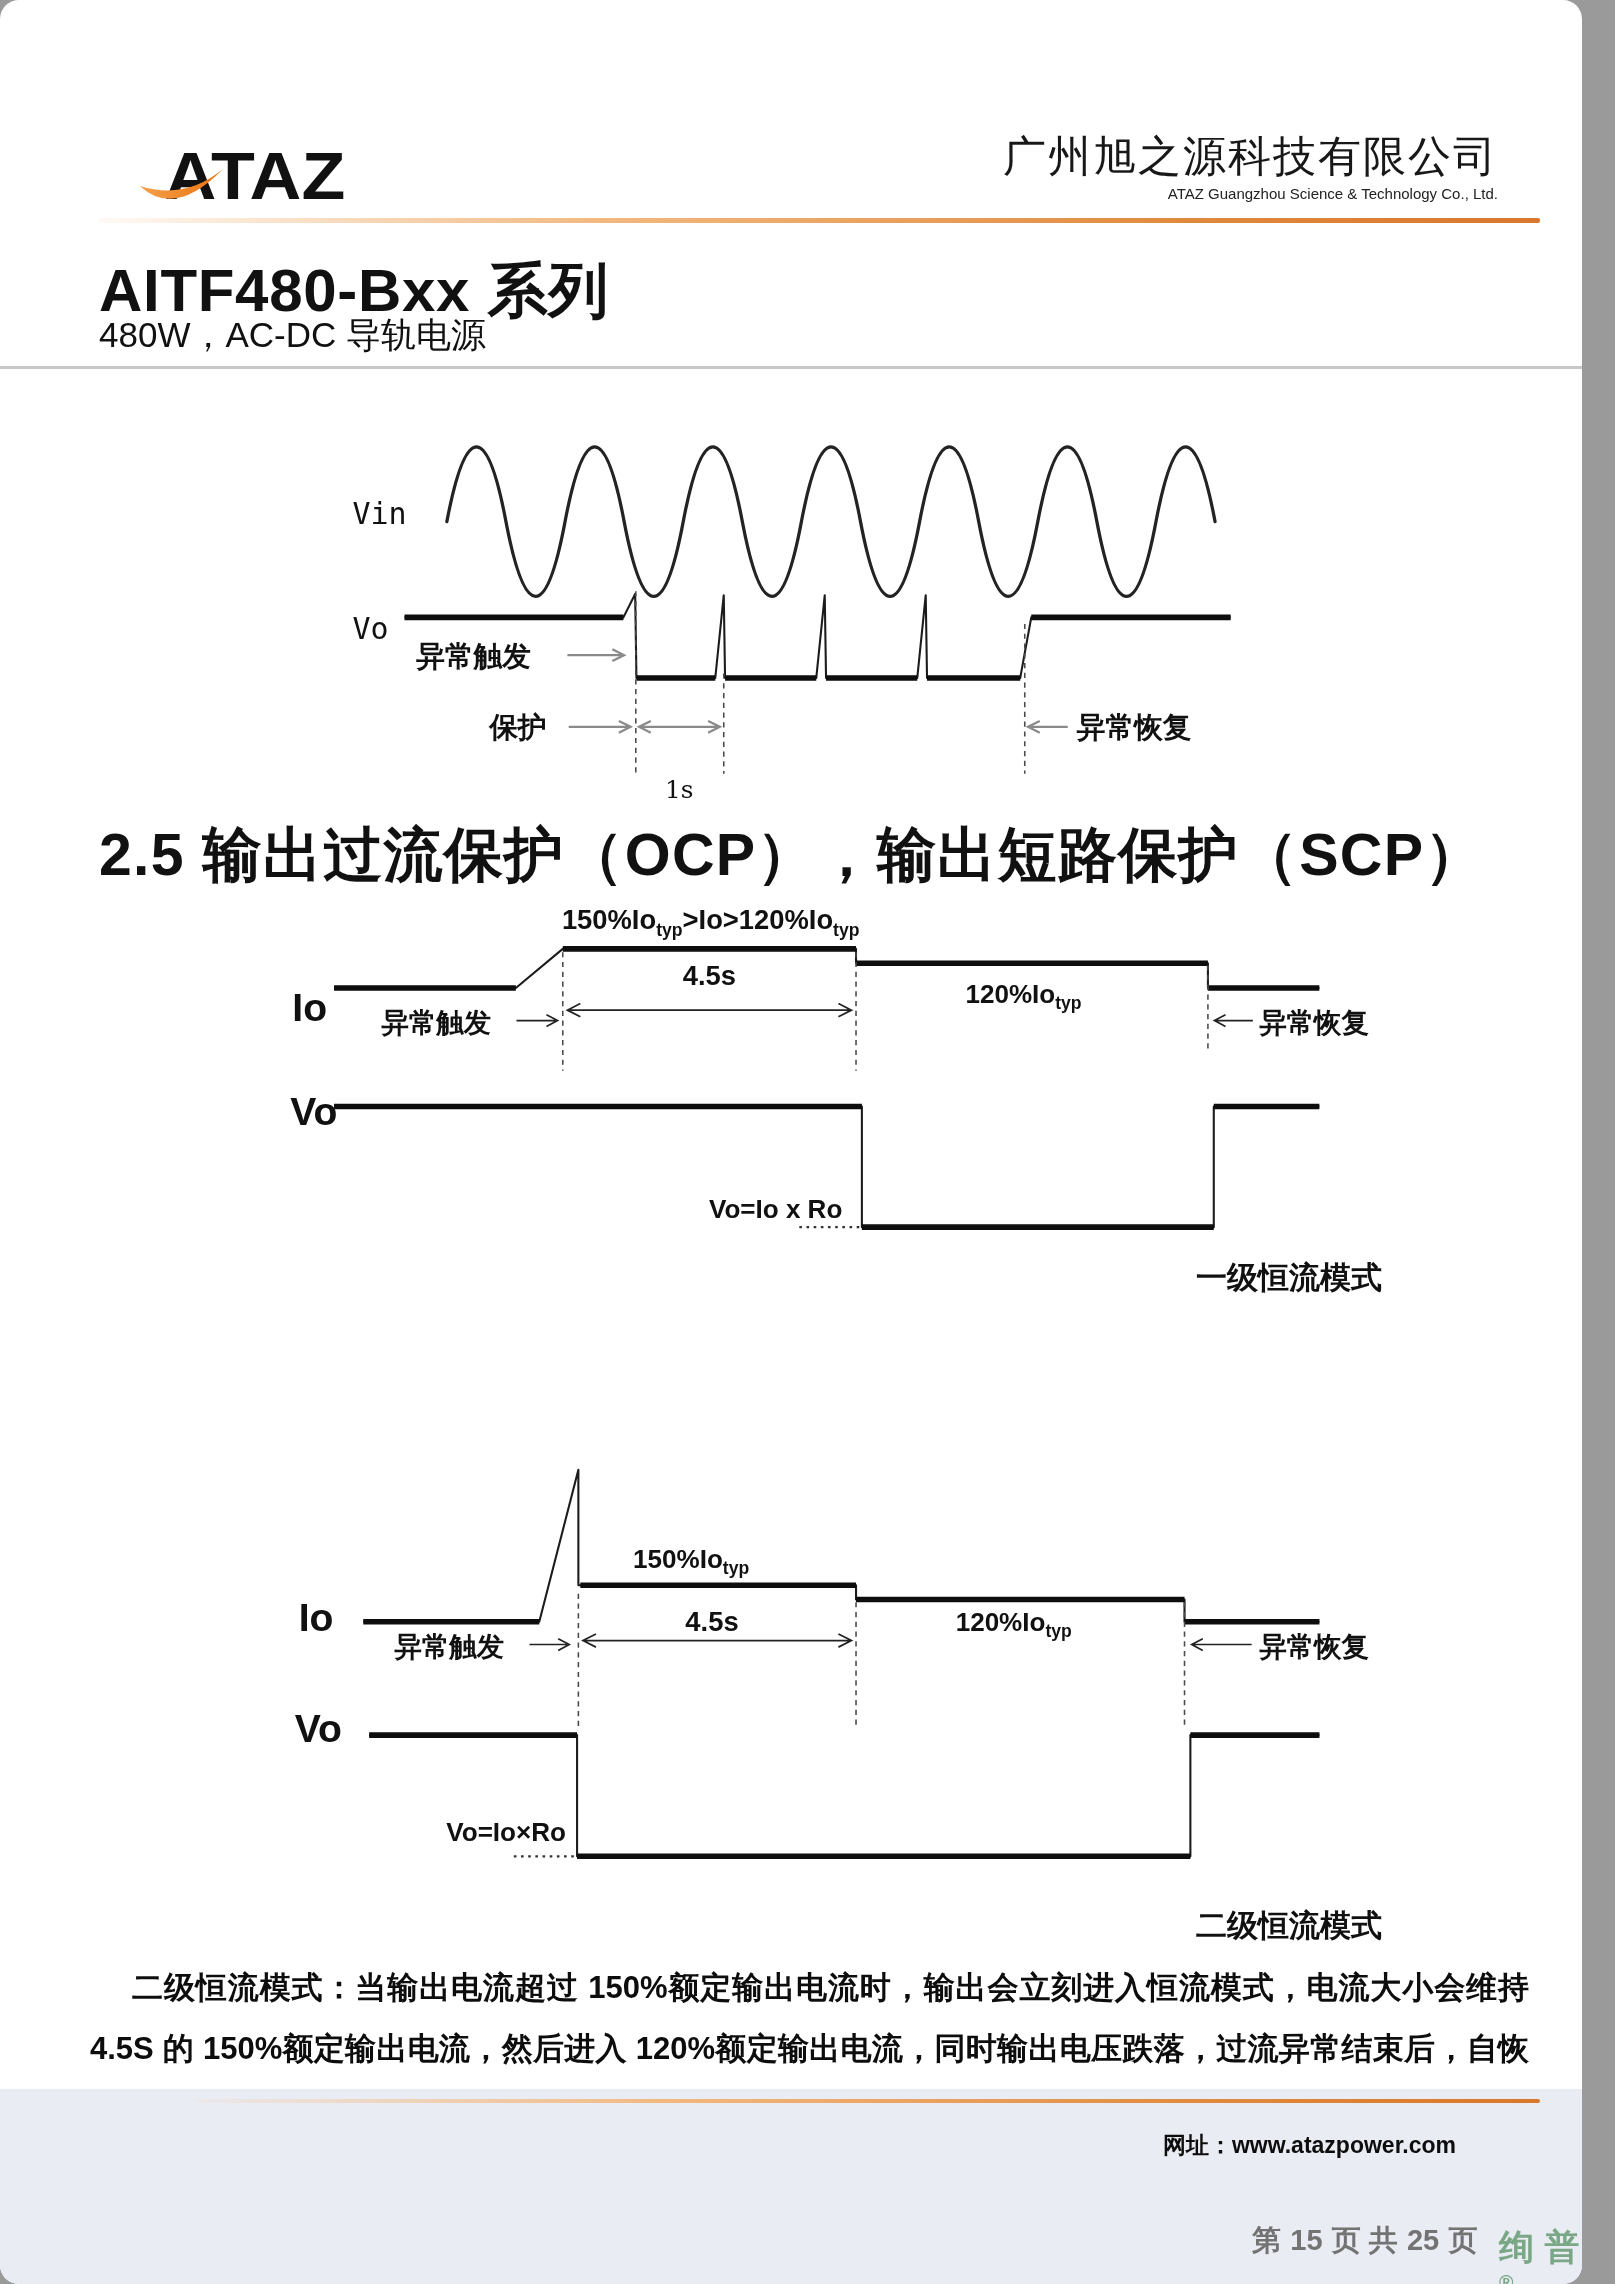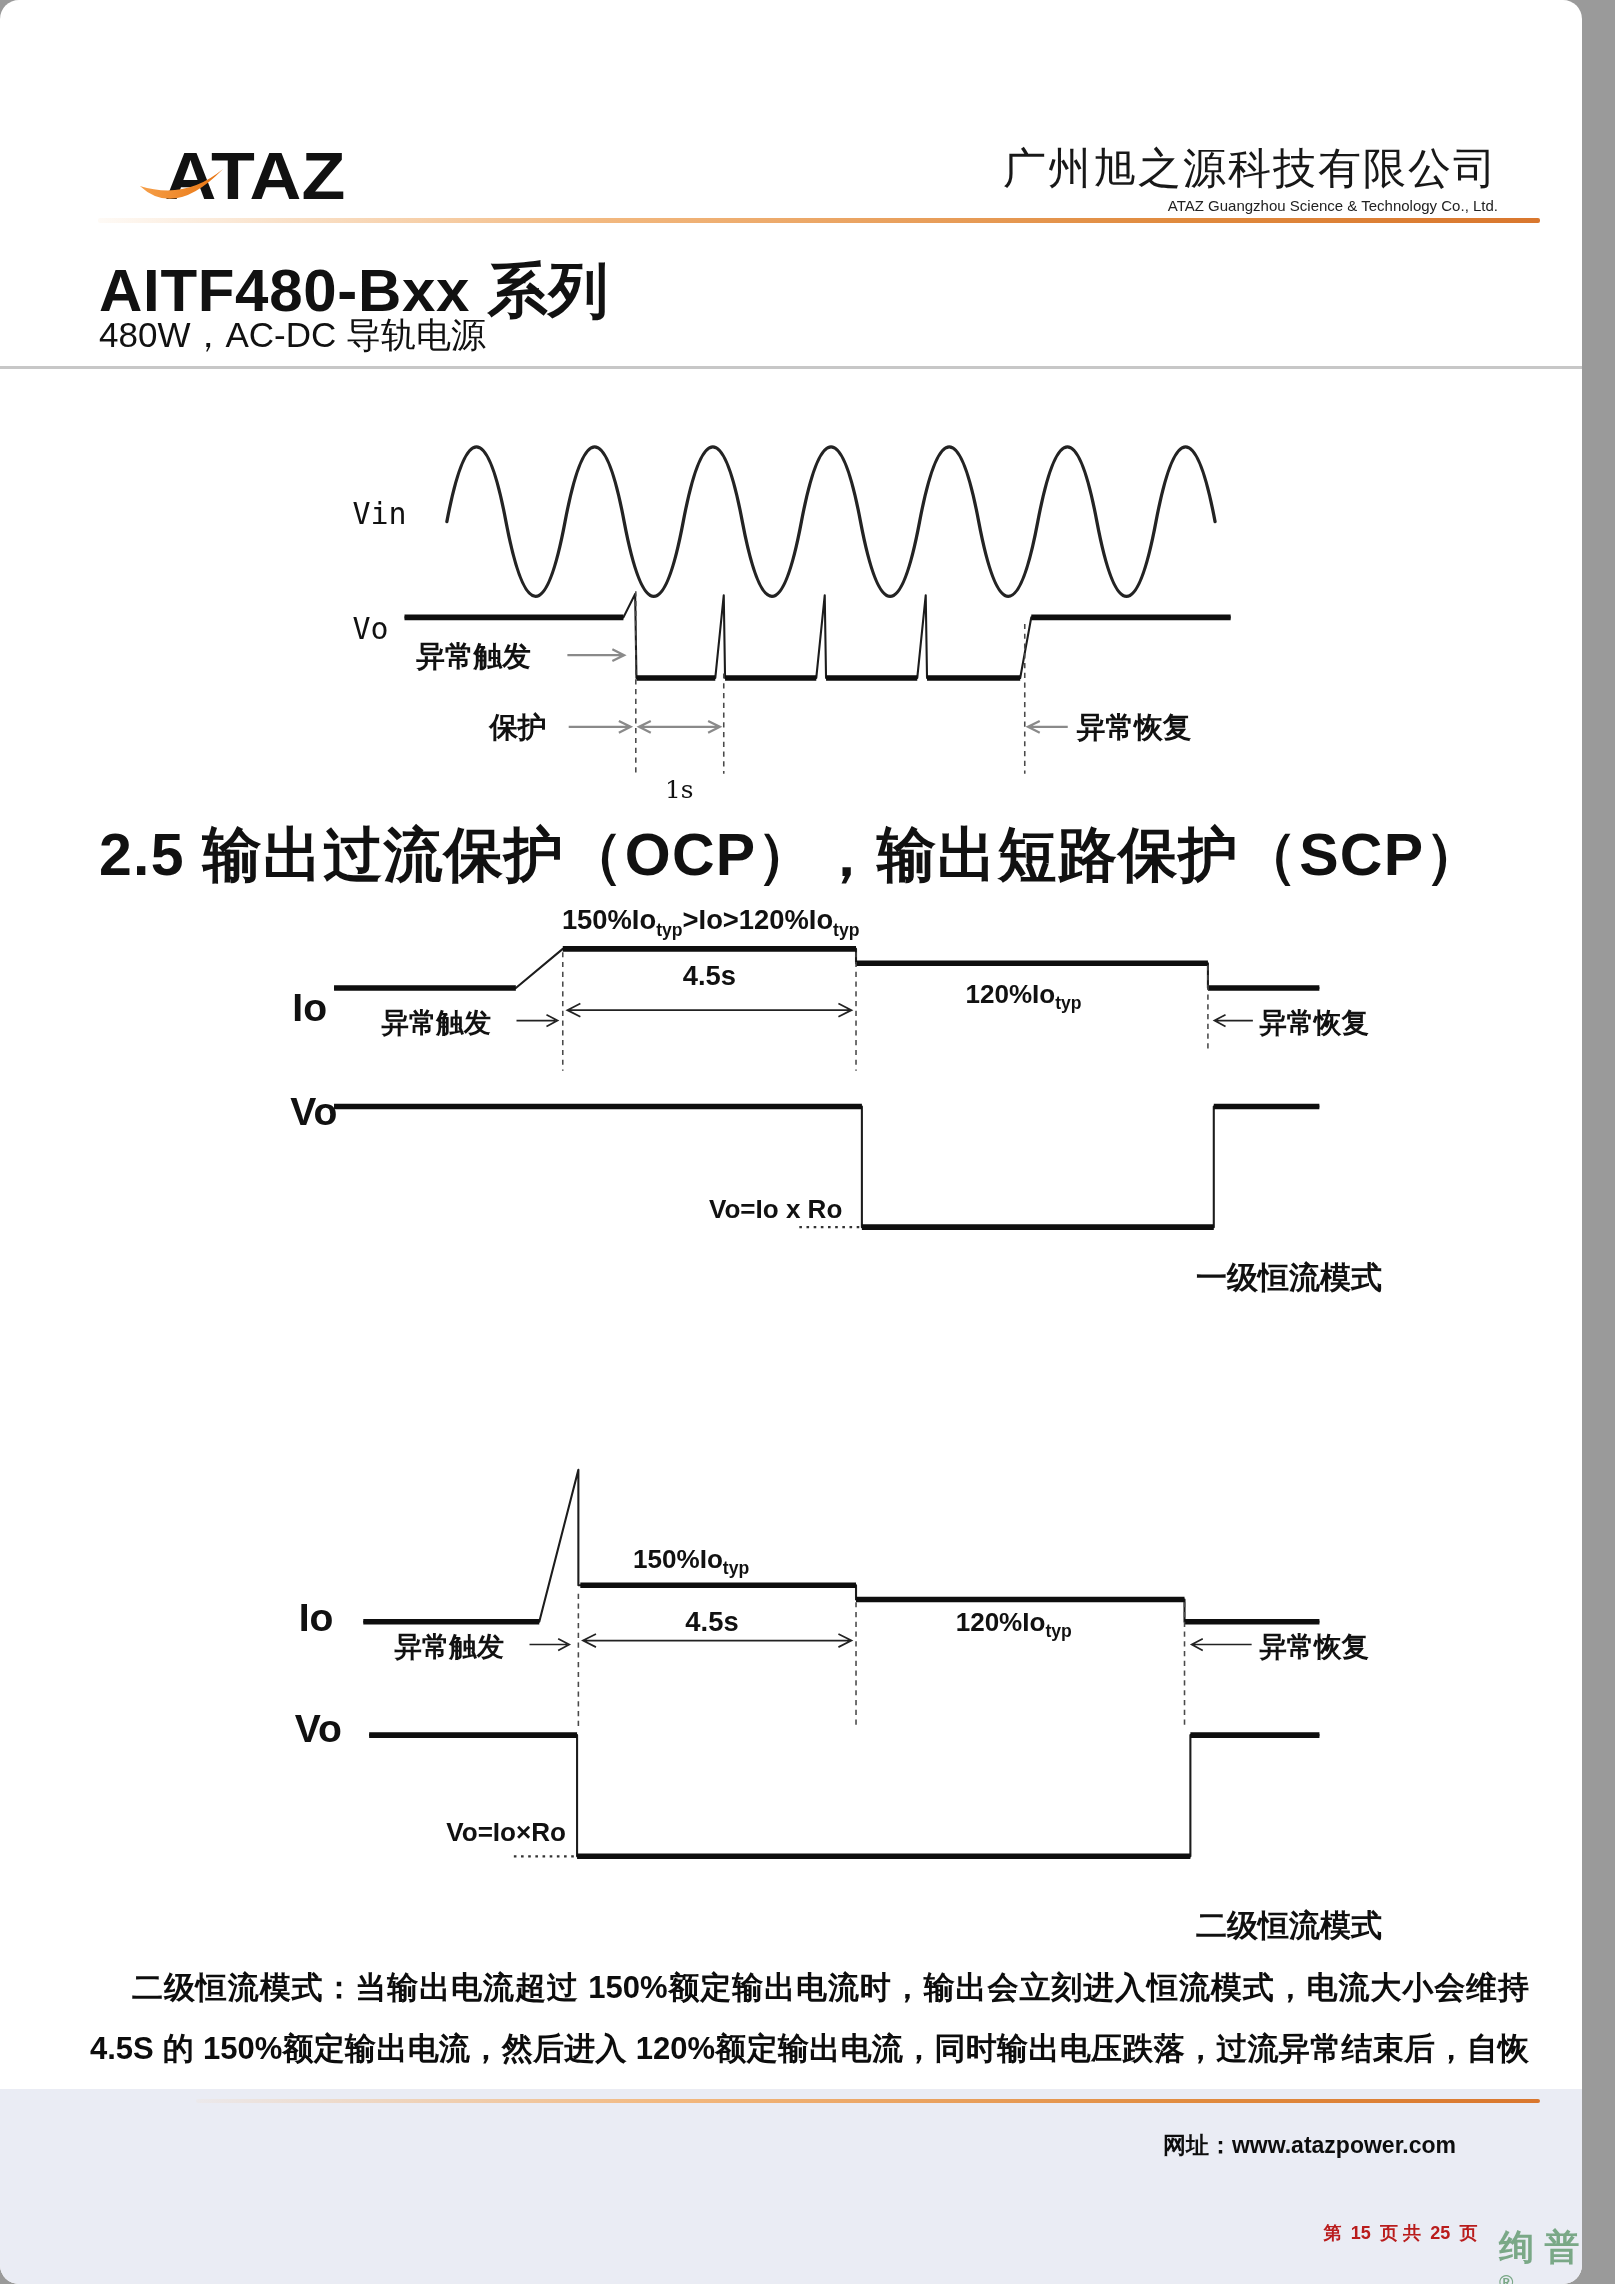--- a/index.html
+++ b/index.html
@@ -24,21 +24,21 @@
   .company .en{font-size:15px;font-weight:500;color:#222;margin-top:3.9px;}
   .doc-title{font-size:60px;font-weight:800;letter-spacing:0.7px;}
   .doc-sub{font-size:35px;font-weight:400;}
   .gray-rule{background:#c7c7c7;}
   .sec-head{font-size:59px;font-weight:800;letter-spacing:1.3px;}
   .para{width:1439px;font-size:31px;font-weight:600;line-height:61px;text-align:justify;
         text-indent:42px;color:#0d0d0d;}
   .fig-cap{width:1108px;text-align:right;font-size:31px;font-weight:600;}
   .footer-band{background:#eaecf4;}
   .web{font-size:23px;font-weight:700;color:#0d0d0d;}
-  .pagenum{font-size:18px;font-weight:600;color:#b91c1c;z-index:3;}
+  .pagenum{font-size:29px;font-weight:600;color:#737373;z-index:3;}
   .pagenum span{margin:0 4.6px;}
   .wm{z-index:2;text-align:left;}
   .wm .brand{font-size:35px;font-weight:800;letter-spacing:10.4px;}
   .wm .reg{font-size:19.6px;font-weight:700;vertical-align:18px;letter-spacing:0;}
   .wm .dom{font-size:18px;font-weight:700;margin-top:0px;letter-spacing:0.7px;}
 </style>
 </head>
 <body>
 
 <div class="page">
@@ -47,21 +47,21 @@
     <defs>
       <linearGradient id="sw" x1="0" y1="0" x2="1" y2="0">
         <stop offset="0" stop-color="#f6a04a"></stop>
           <stop offset="1" stop-color="#e8730f"></stop>
       </linearGradient>
     </defs>
     <text x="42" y="106" font-size="102" font-weight="900" fill="#332a24" textLength="278" lengthAdjust="spacingAndGlyphs">ATAZ</text>
     <path d="M 4,86 Q 58,136 132,60 Q 74,108 4,86 Z" fill="url(#sw)"></path>
   </svg>
 
-  <div class="abs company" style="right:84px;top:144px;width:587px;">
+  <div class="abs company" style="right:84px;top:132px;width:587px;">
     <div class="cn">广州旭之源科技有限公司</div>
     <div class="en">ATAZ Guangzhou Science &amp; Technology Co., Ltd.</div>
   </div>
 
   <div class="abs hdr-line" style="left:98px;top:218px;width:1442px;height:4.6px;"></div>
 
   <div class="abs doc-title" style="left:99px;top:251px;">AITF480-Bxx 系列</div>
   <div class="abs doc-sub" style="left:99px;top:312px;">480W，AC-DC 导轨电源</div>
   <div class="abs gray-rule" style="left:0;top:366px;width:1616px;height:3.3px;"></div>
 

